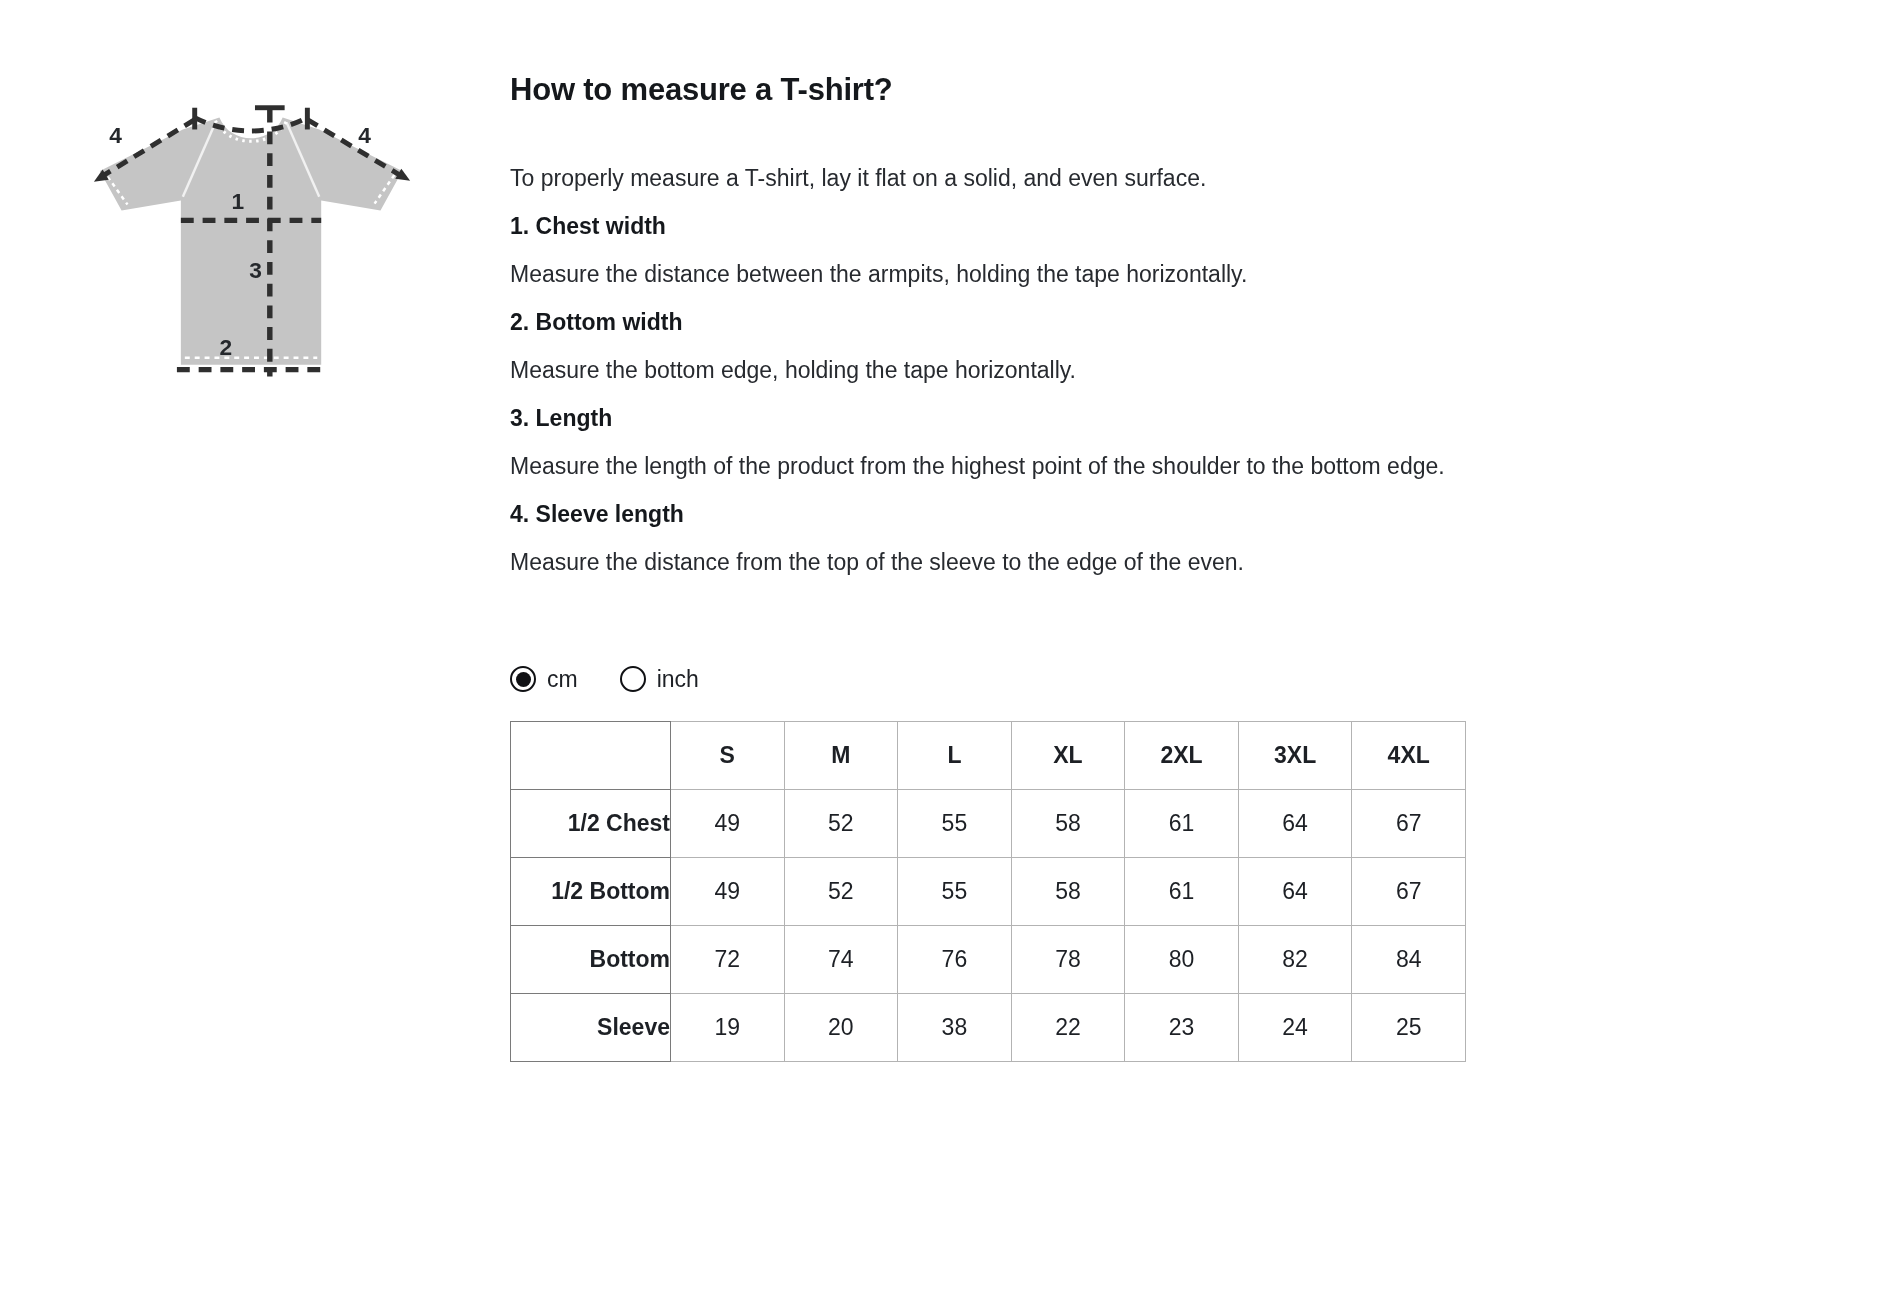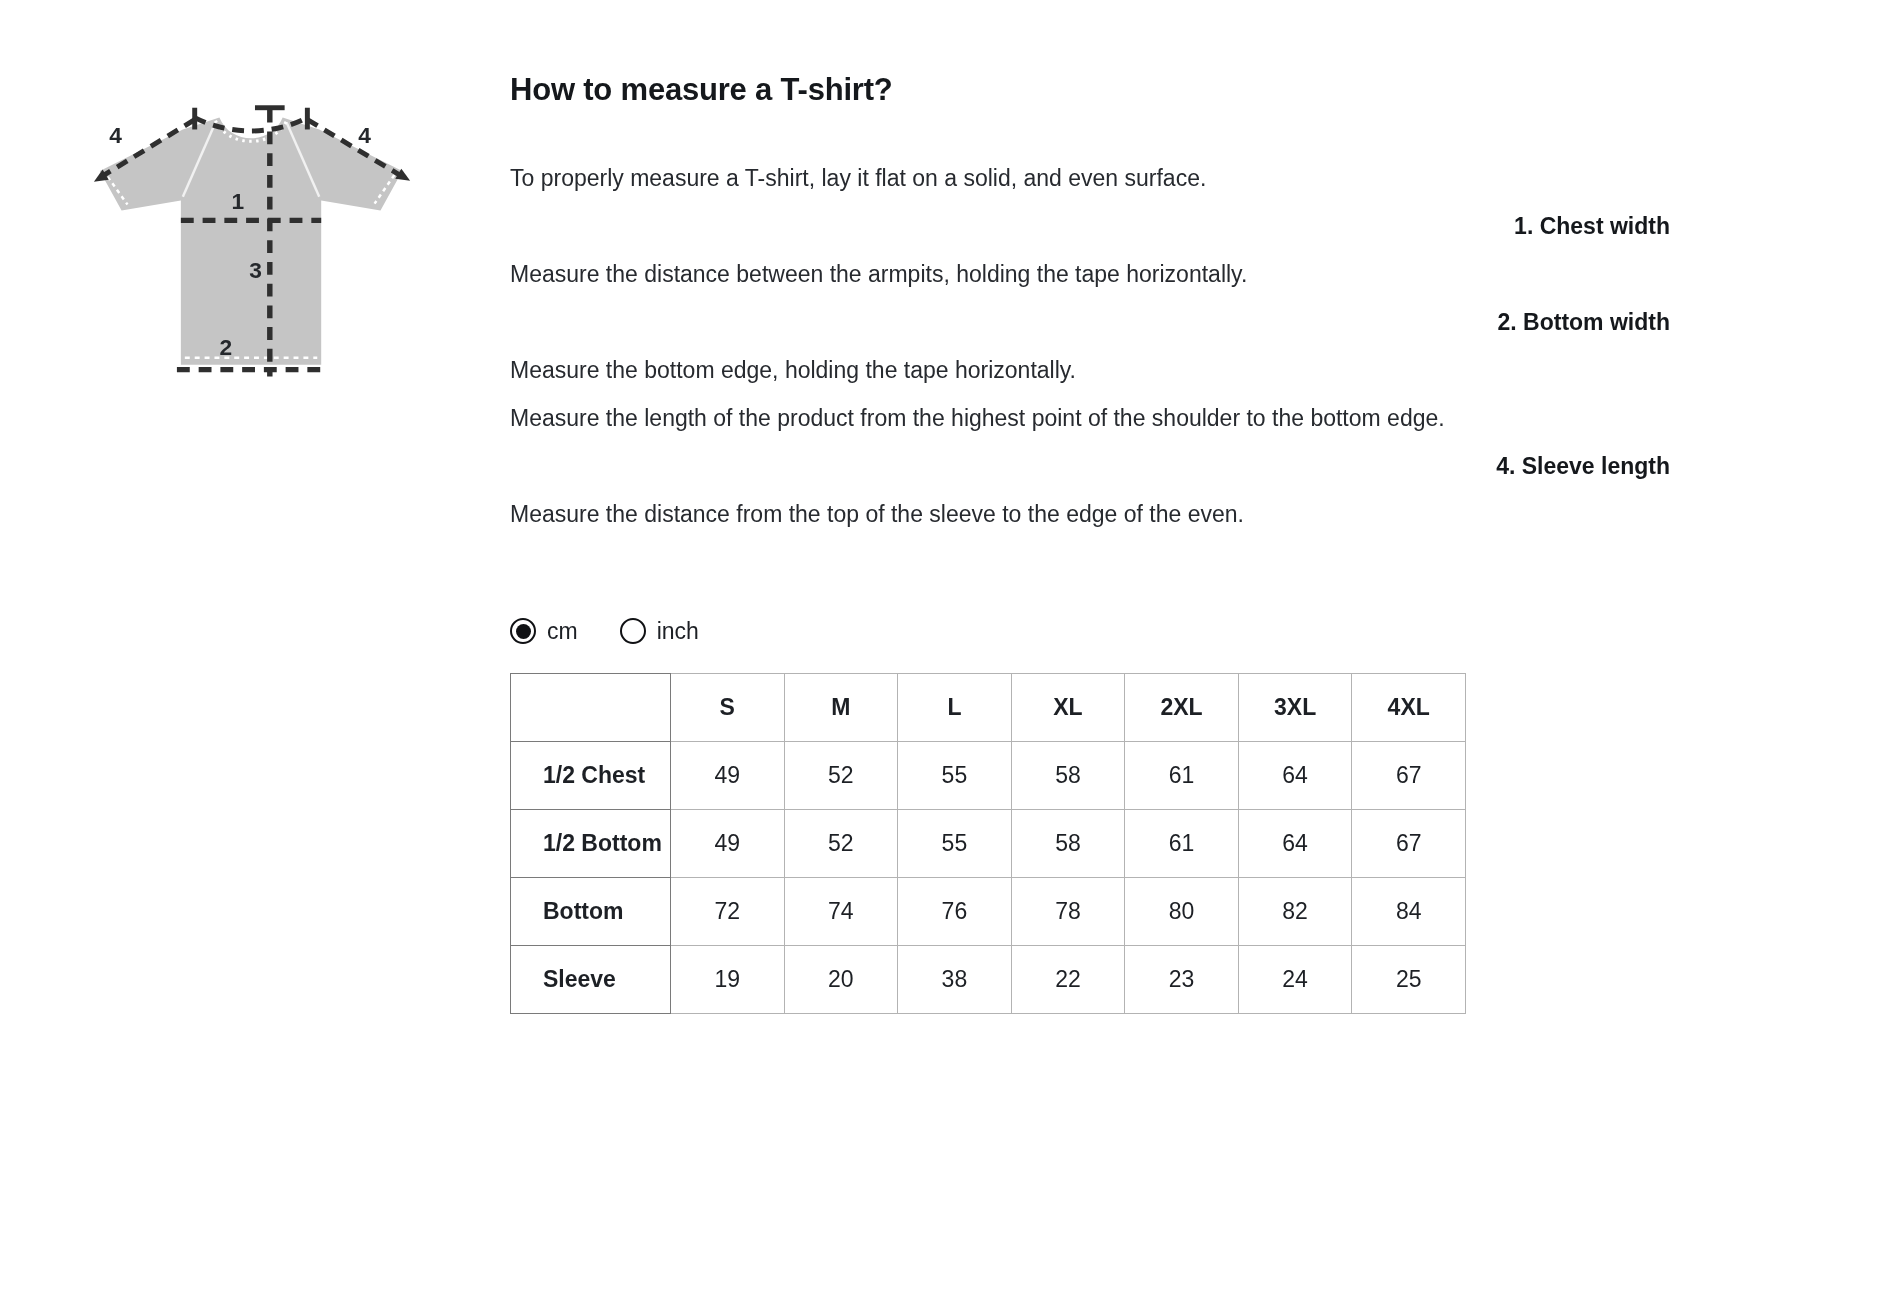--- a/index.html
+++ b/index.html
@@ -40,21 +40,20 @@
     line-height: 29px;
     margin: 12px 0 19px 0;
     color: #272a2f;
   }
   .sec-title {
     font-size: 23px;
     line-height: 29px;
     font-weight: 700;
     margin: 0 0 19px 0;
     color: #15181c;
-    text-align: right;
   }
   .units {
     display: flex;
     align-items: center;
     margin-top: 88px;
     height: 28px;
   }
   .unit {
     display: flex;
     align-items: center;
@@ -97,21 +96,21 @@
     font-size: 23px;
     text-align: center;
     vertical-align: middle;
     padding: 0;
     color: #1d2025;
     background: #ffffff;
   }
   .size-table thead th { font-weight: 700; }
   .size-table tbody th.row-label,
   .size-table thead th.corner {
-    text-align: left;
+    text-align: right;
     padding-left: 32px;
     font-weight: 700;
     border-color: #7a7a7a;
   }
 </style>
 </head>
 <body>
 
 <div class="page">
 
@@ -156,20 +155,21 @@
     <h1 class="title">How to measure a T-shirt?</h1>
 
     <p class="intro">To properly measure a T-shirt, lay it flat on a solid, and even surface.</p>
 
     <p class="sec-title">1. Chest width</p>
     <p class="sec-body">Measure the distance between the armpits, holding the tape horizontally.</p>
 
     <p class="sec-title">2. Bottom width</p>
     <p class="sec-body">Measure the bottom edge, holding the tape horizontally.</p>
 
+    <p class="sec-title">3. Length</p>
     <p class="sec-body">Measure the length of the product from the highest point of the shoulder to the bottom edge.</p>
 
     <p class="sec-title">4. Sleeve length</p>
     <p class="sec-body">Measure the distance from the top of the sleeve to the edge of the even.</p>
 
     <div class="units">
       <label class="unit">
         <span class="radio checked"></span>
         <span class="unit-label">cm</span>
       </label>

